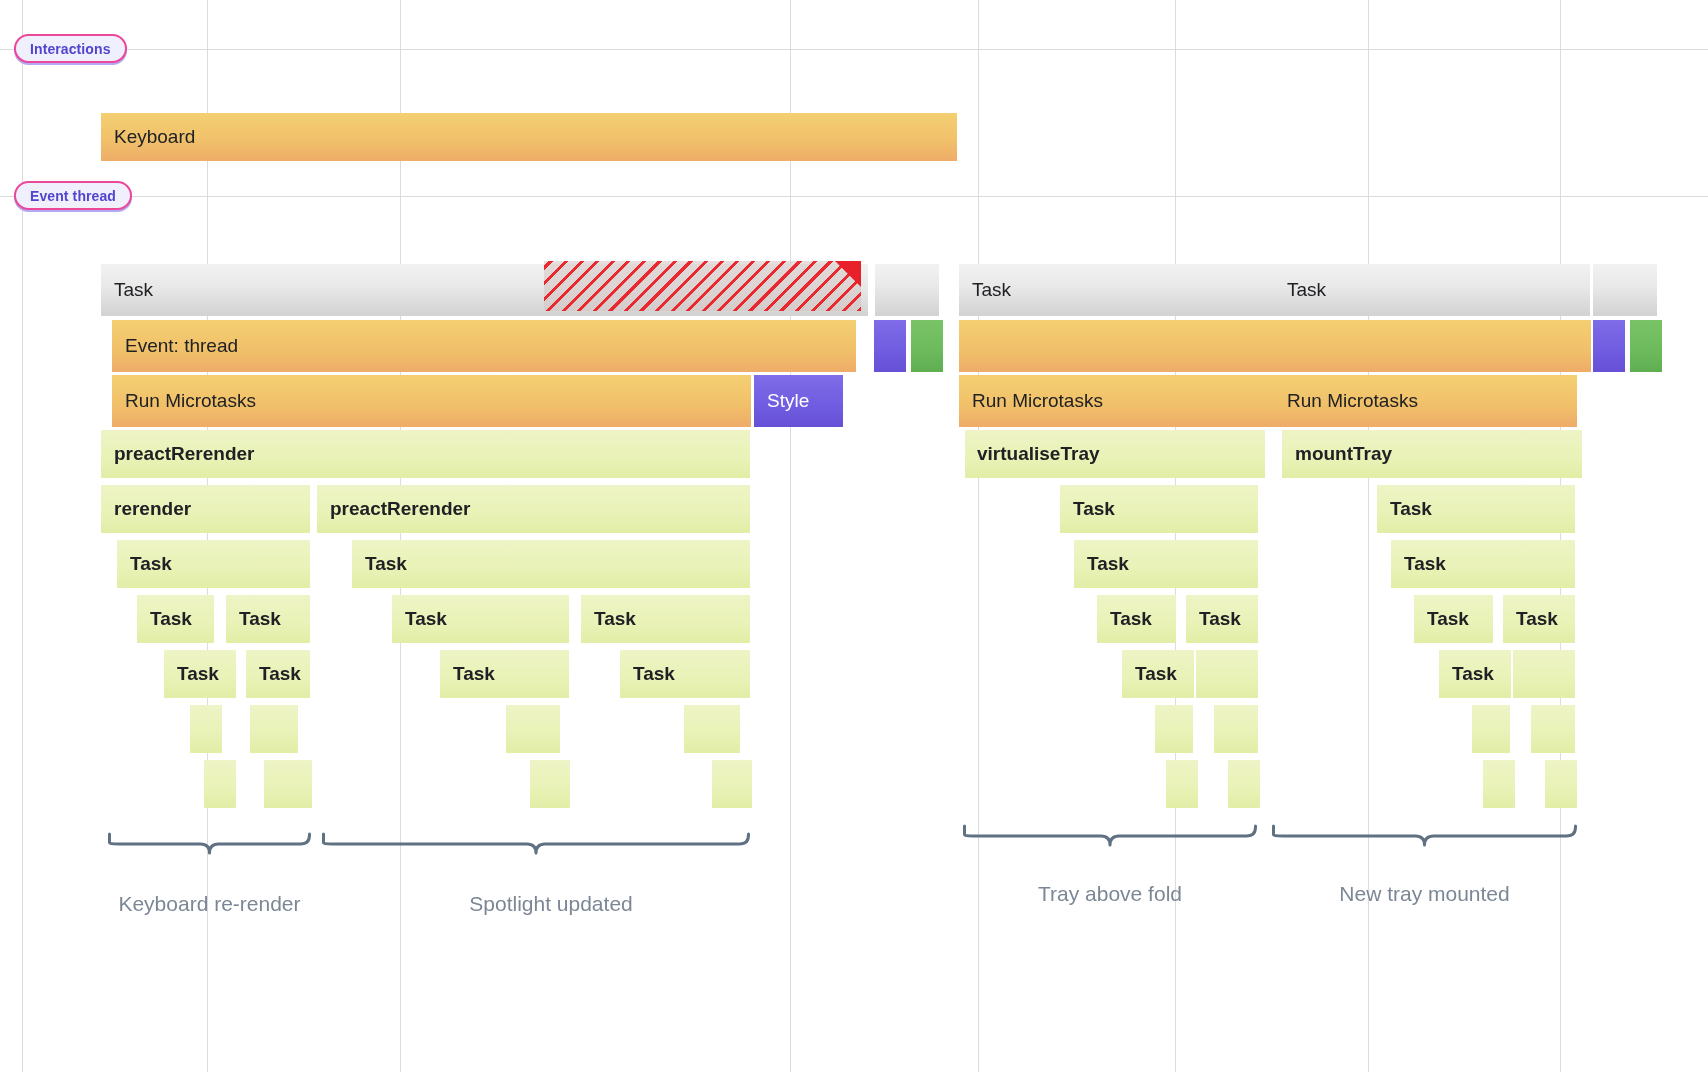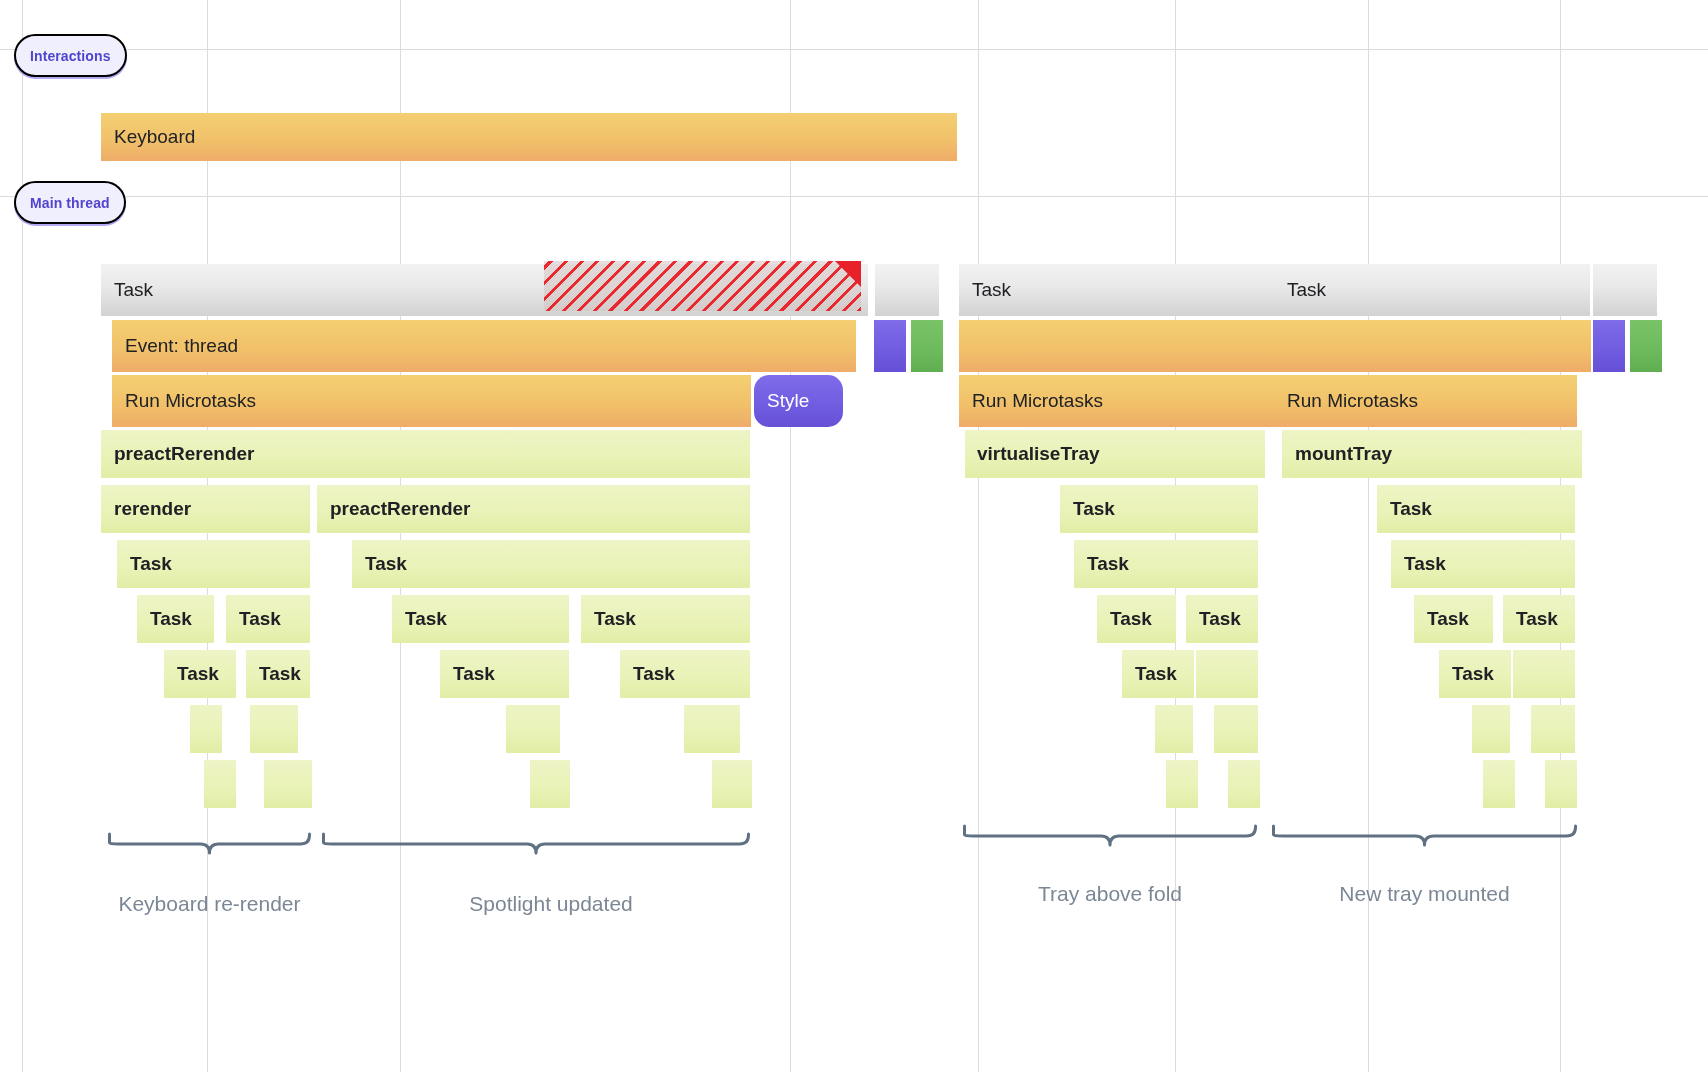--- a/index.html
+++ b/index.html
@@ -34,29 +34,29 @@
     height: 1px;
     background: #dbdbdb;
     left: 0;
   }
   .track-pill {
     position: absolute;
     display: flex;
     align-items: center;
     justify-content: center;
     box-sizing: border-box;
-    border: 2px solid #000000;
+    border: 2px solid #ec4899;
     border-radius: 999px;
     background: #f0effd;
     color: #5145cd;
     font-size: 14px;
     font-weight: bold;
     letter-spacing: .1px;
     padding: 0 14px;
-    height: 43px;
+    height: 29px;
     box-shadow: 0 2px 0 0 #b3a9f5;
     white-space: nowrap;
   }
 
   
   .blk {
     position: absolute;
     box-sizing: border-box;
     display: flex;
     align-items: center;
@@ -135,41 +135,41 @@
       <div class="gridline" style="left: 978px; height: 1072px;"></div>
       <div class="gridline" style="left: 1175px; height: 1072px;"></div>
       <div class="gridline" style="left: 1368px; height: 1072px;"></div>
       <div class="gridline" style="left: 1560px; height: 1072px;"></div>
     </div>
 
   <div class="track-divider" id="divider-interactions" style="top: 49px; width: 1708px;"></div>
   <div class="track-divider" id="divider-main" style="top: 196px; width: 1708px;"></div>
 
   <div class="track-pill" id="pill-interactions" style="left: 14px; top: 34px;">Interactions</div>
-  <div class="track-pill" id="pill-main" style="left: 14px; top: 181px;">Main thread</div>
+  <div class="track-pill" id="pill-main" style="left: 14px; top: 181px;">Event thread</div>
 
   <div id="interaction-layer">
       <div class="blk scripting" style="left: 101px; top: 113px; width: 856px; height: 48px;">Keyboard</div>
     </div>
 
   <div id="flame-layer">
       <div class="blk task" style="left: 101px; top: 264px; width: 768px; height: 52px;">Task</div>
       <div class="blk task small" style="left: 875px; top: 264px; width: 65px; height: 52px;"></div>
       <div class="blk task" style="left: 959px; top: 264px; width: 317px; height: 52px;">Task</div>
       <div class="blk task" style="left: 1274px; top: 264px; width: 317px; height: 52px;">Task</div>
       <div class="blk task small" style="left: 1593px; top: 264px; width: 65px; height: 52px;"></div>
       <div class="blk scripting" style="left: 112px; top: 320px; width: 744px; height: 52px;">Event: thread</div>
       <div class="blk rendering small" style="left: 874px; top: 320px; width: 32px; height: 52px;"></div>
       <div class="blk painting small" style="left: 911px; top: 320px; width: 32px; height: 52px;"></div>
       <div class="blk scripting small" style="left: 959px; top: 320px; width: 317px; height: 52px;"></div>
       <div class="blk scripting small" style="left: 1274px; top: 320px; width: 317px; height: 52px;"></div>
       <div class="blk rendering small" style="left: 1593px; top: 320px; width: 32px; height: 52px;"></div>
       <div class="blk painting small" style="left: 1630px; top: 320px; width: 32px; height: 52px;"></div>
       <div class="blk scripting" style="left: 112px; top: 375px; width: 639px; height: 52px;">Run Microtasks</div>
-      <div class="blk rendering" style="left: 754px; top: 375px; width: 89px; height: 52px; border-radius: 15px;">Style</div>
+      <div class="blk rendering" style="left: 754px; top: 375px; width: 89px; height: 52px;">Style</div>
       <div class="blk scripting" style="left: 959px; top: 375px; width: 317px; height: 52px;">Run Microtasks</div>
       <div class="blk scripting" style="left: 1274px; top: 375px; width: 303px; height: 52px;">Run Microtasks</div>
       <div class="blk fn" style="left: 101px; top: 430px; width: 649px; height: 48px;">preactRerender</div>
       <div class="blk fn" style="left: 965px; top: 430px; width: 300px; height: 48px; padding-left: 12px;">virtualiseTray</div>
       <div class="blk fn" style="left: 1282px; top: 430px; width: 300px; height: 48px;">mountTray</div>
       <div class="blk fn" style="left: 101px; top: 485px; width: 209px; height: 48px;">rerender</div>
       <div class="blk fn" style="left: 317px; top: 485px; width: 433px; height: 48px;">preactRerender</div>
       <div class="blk fn" style="left: 1060px; top: 485px; width: 198px; height: 48px;">Task</div>
       <div class="blk fn" style="left: 1377px; top: 485px; width: 198px; height: 48px;">Task</div>
       <div class="blk fn" style="left: 117px; top: 540px; width: 193px; height: 48px;">Task</div>

